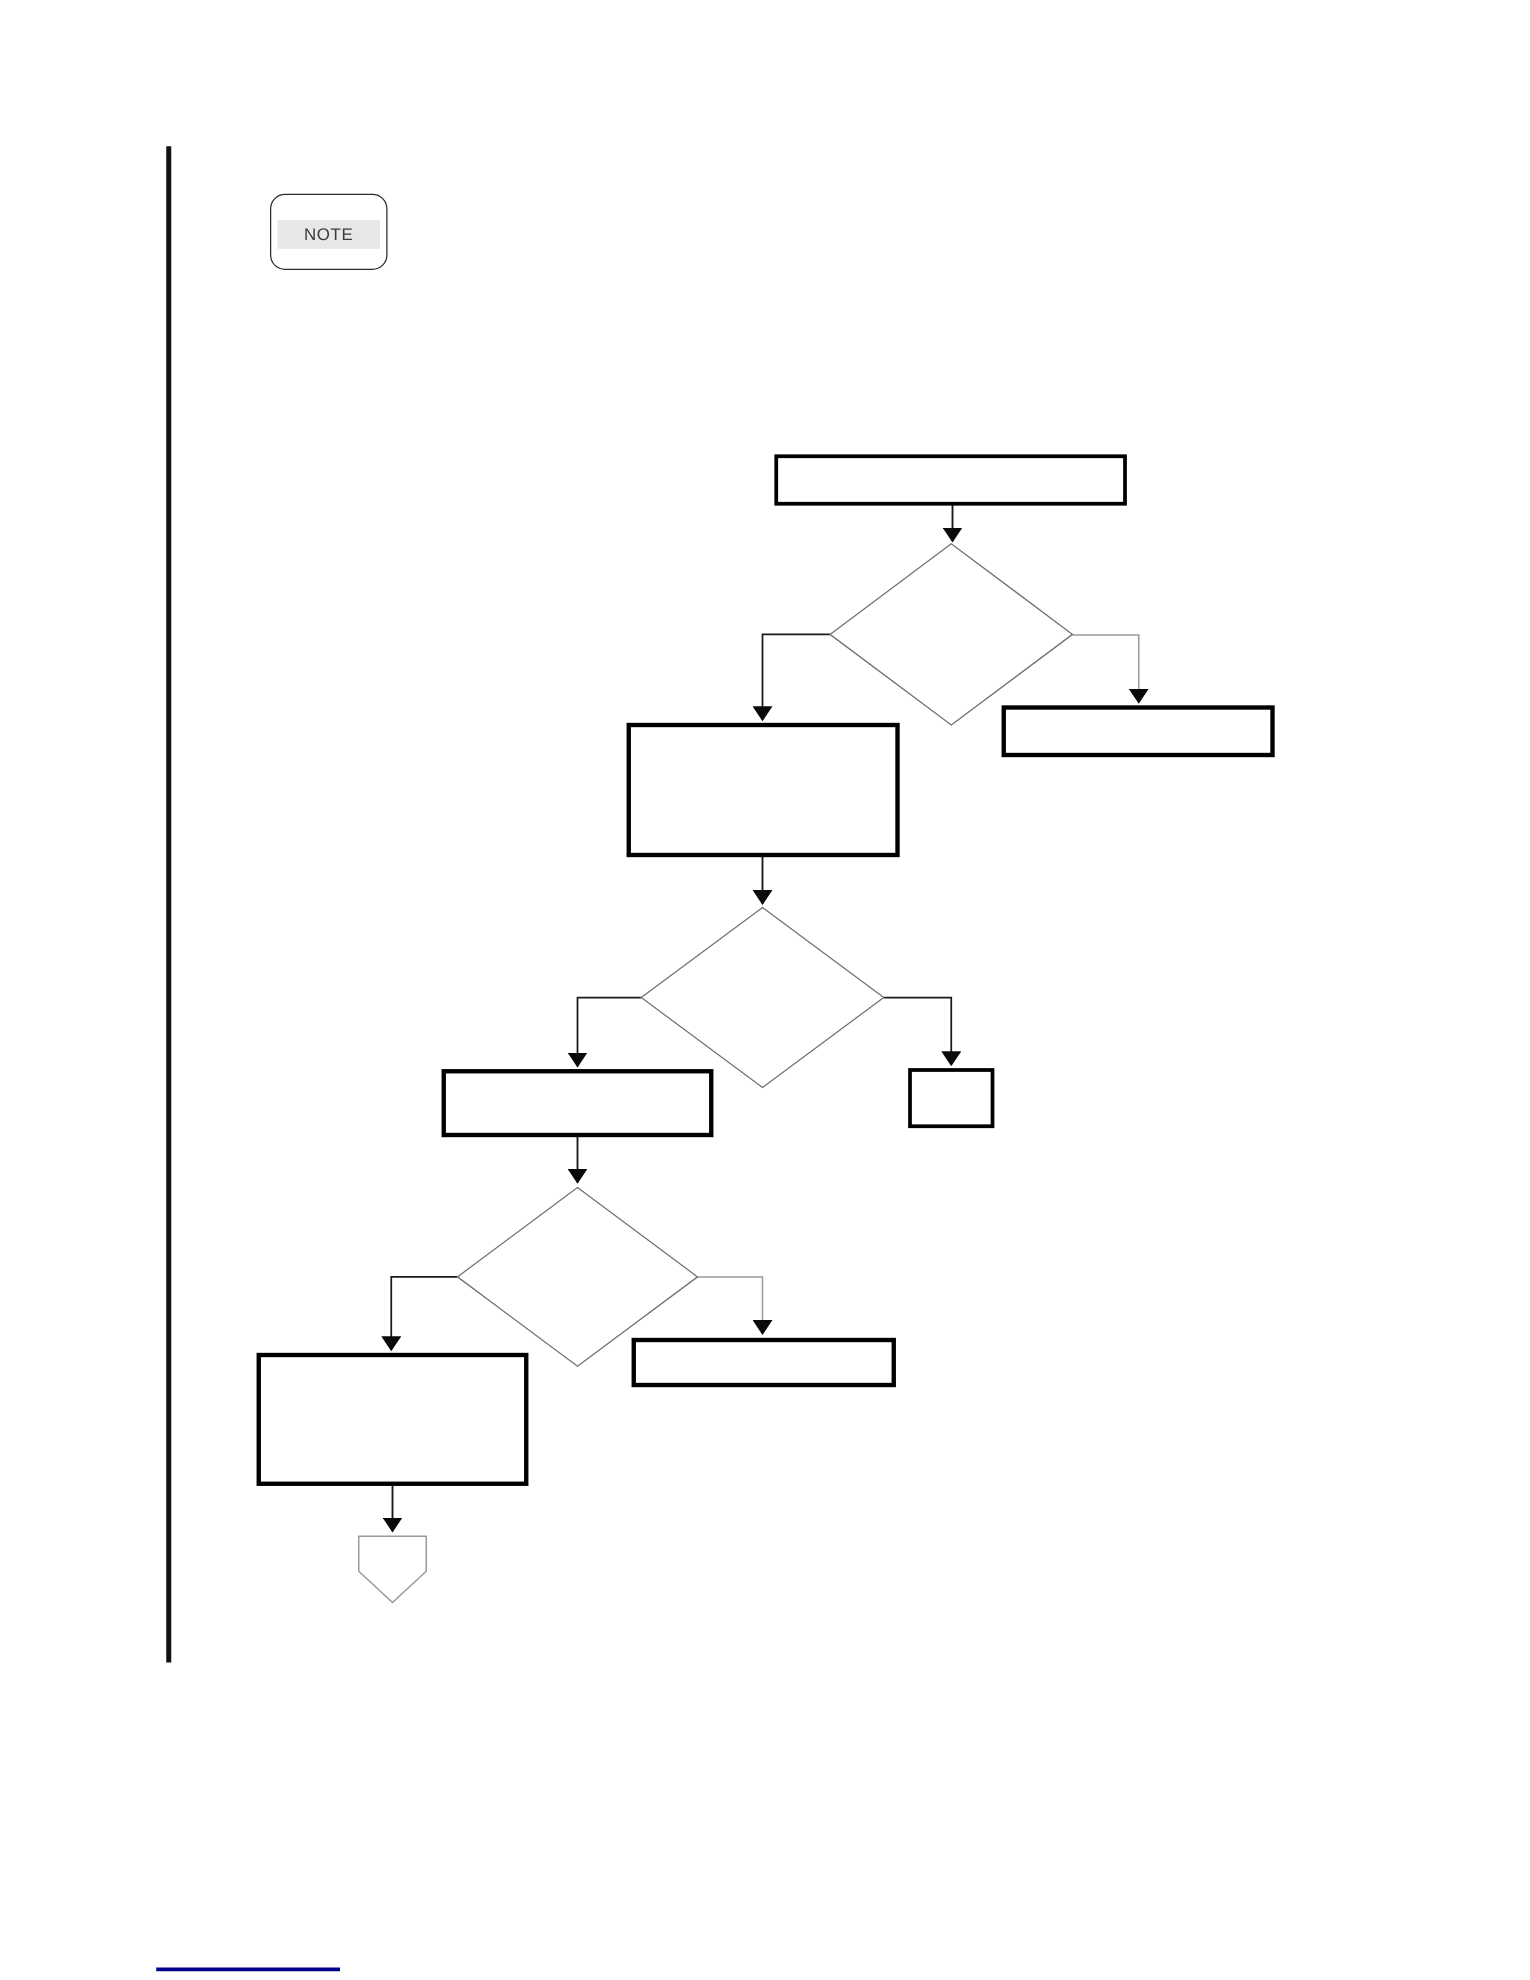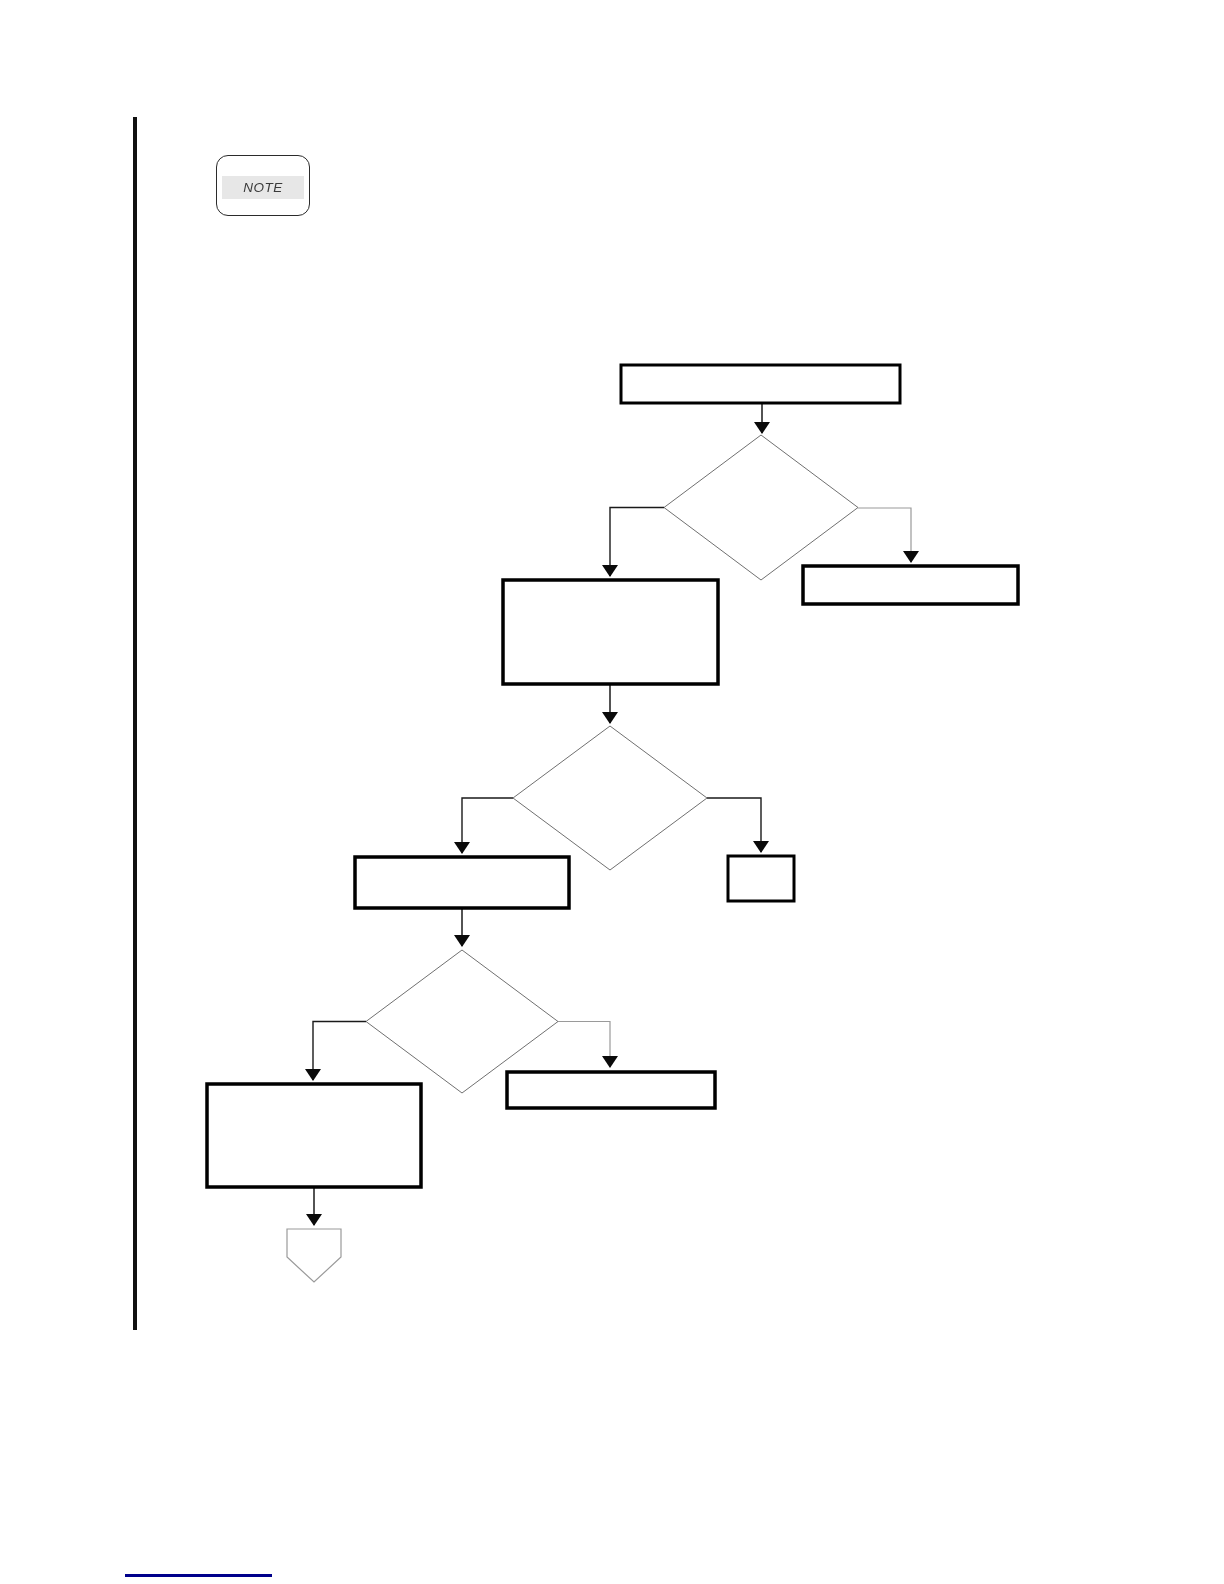--- a/index.html
+++ b/index.html
@@ -41,21 +41,20 @@
     left: 5px;
     right: 5px;
     top: 20px;
     height: 23px;
     background: #e7e7e7;
     display: flex;
     align-items: center;
     justify-content: center;
   }
   .note-band span {
-    font-style: italic;
     font-size: 13.5px;
     letter-spacing: 0.5px;
     color: #3a3a3a;
   }
   
   svg.flowchart {
     position: absolute;
     left: 0;
     top: 0;
   }

